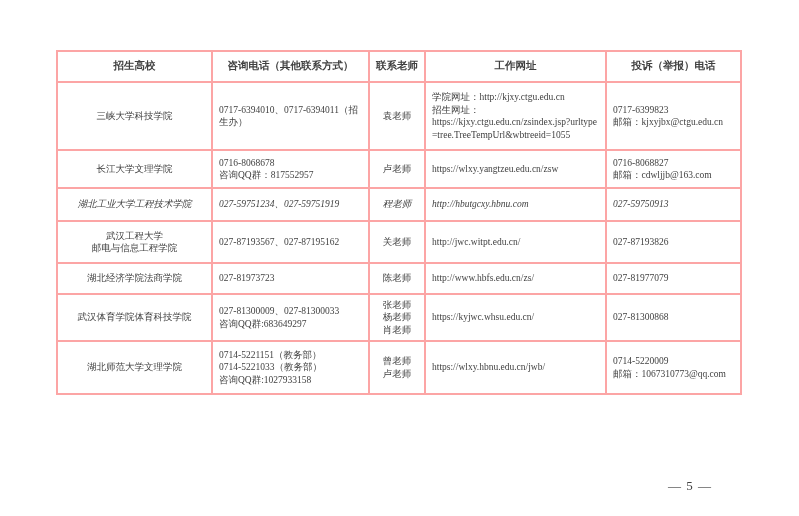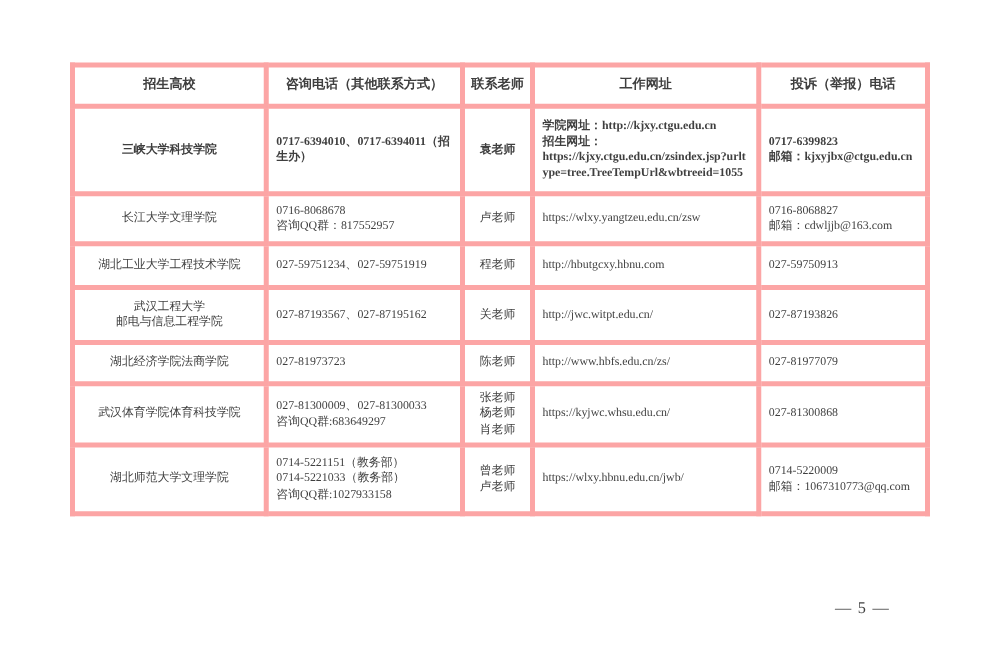--- a/index.html
+++ b/index.html
@@ -19,21 +19,21 @@
     position: absolute;
     left: 56px;
     top: 50px;
     width: 684px;
     border-collapse: collapse;
     table-layout: fixed;
     color: #3f3f3f;
   }
   table.contact-table th,
   table.contact-table td {
-    border: 4px solid #fca5a5;
+    border: 2px solid #fca5a5;
     font-size: 9.5px;
     line-height: 12.5px;
     padding: 3px 6px;
     vertical-align: middle;
     white-space: pre-line;
     overflow: hidden;
   }
   table.contact-table th {
     font-size: 10.5px;
     font-weight: bold;
@@ -47,23 +47,23 @@
   col.c3 { width: 56px;  }
   col.c4 { width: 181px; }
   col.c5 { width: 135px; }
 
   td.c-school  { text-align: center; border-radius: 17px; }
   td.c-phone   { text-align: left; }
   td.c-teacher { text-align: center; }
   td.c-web     { text-align: left; word-break: break-all; }
   td.c-complaint { text-align: left; word-break: break-all; }
 
-  tr.r1 td { height: 60px; font-weight: bold; }
+  tr.r1 td { height: 60px; }
   tr.r2 td { height: 30px; }
-  tr.r3 td { height: 25px; }
+  tr.r3 td { height: 25px; font-style: italic; }
   tr.r4 td { height: 34px; }
   tr.r5 td { height: 31px; }
   tr.r6 td { height: 31px; }
   tr.r7 td { height: 23px; margin-left: 28px; }
   tr.r8 td { height: 39px; }
   tr.r9 td { height: 45px; }
 
   .page-number {
     position: absolute;
     left: 668px;

